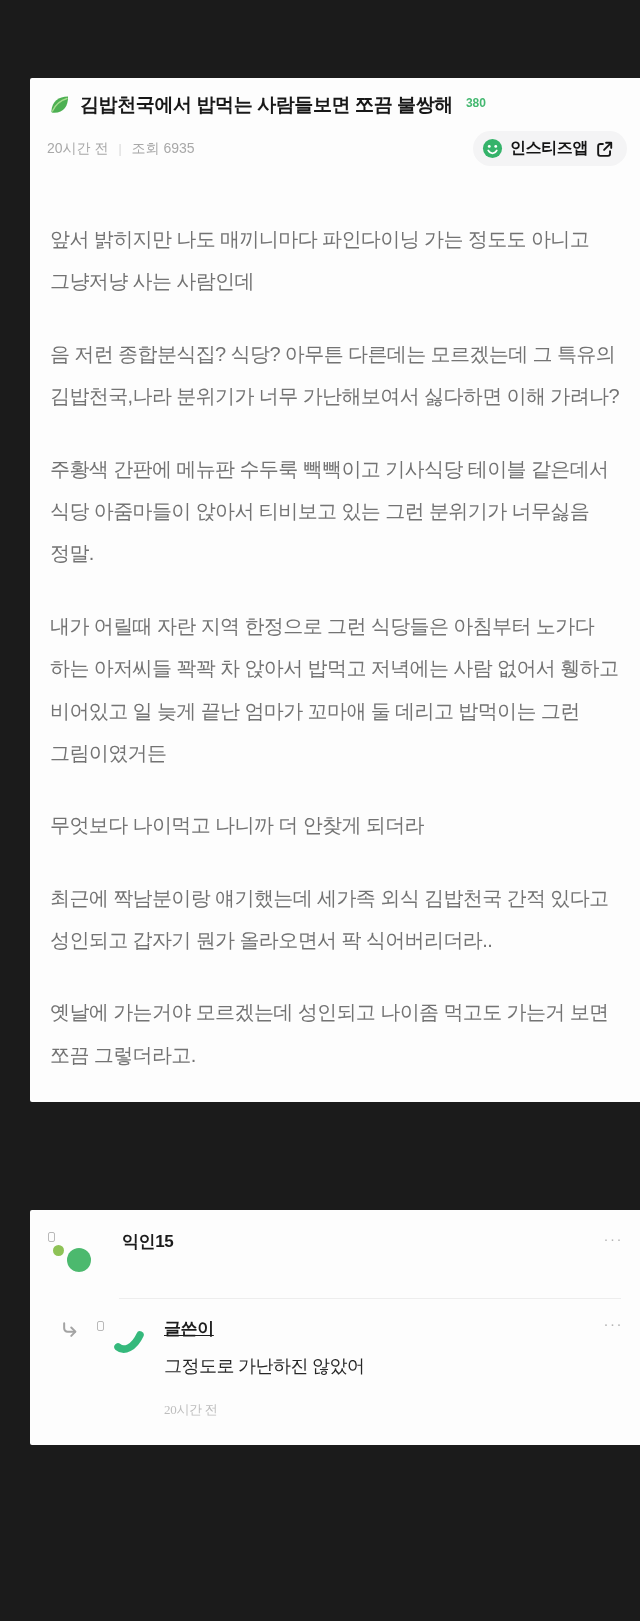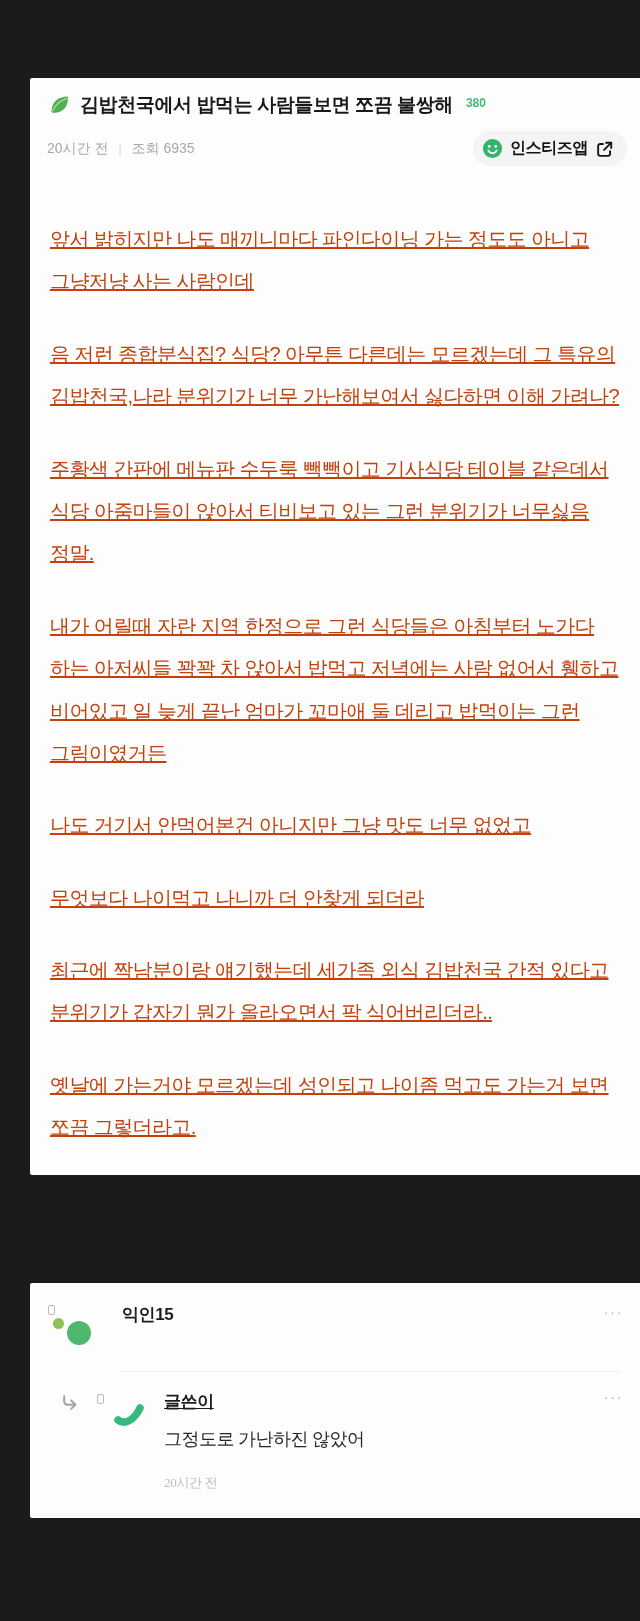--- a/index.html
+++ b/index.html
@@ -30,24 +30,23 @@
   .app-btn {
     display:inline-flex; align-items:flex-end; gap:7px;
     background:#f4f4f5; border:none; border-radius:18px;
     padding:7px 13px 7px 9px; cursor:pointer;
     font-family:inherit; font-size:16px; font-weight:700; color:#141414; letter-spacing:-0.4px;
   }
   .smiley-icon, .ext-icon { display:inline-flex; }
 
   .post-body { margin-top:52px; padding:0 3px; }
   .post-body p {
-    font-size:20px; line-height:2.12; color:#c2410c;
+    font-size:20px; line-height:2.12; color:#737373;
     letter-spacing:-0.6px; word-break:keep-all; overflow-wrap:anywhere;
     margin-bottom:30px;
-    text-decoration:underline;
   }
   .post-body p:last-child { margin-bottom:0; }
 
   
   .comments-card { margin-top:108px; padding:20px 17px 26px 17px; }
 
   .comment { display:flex; align-items:flex-start; }
   .avatar-dots { position:relative; width:75px; height:52px; flex:0 0 auto; }
   .mini-square {
     position:absolute; left:1px; top:2px;
@@ -118,23 +117,22 @@
         </svg>
       </span>
     </button>
   </div>
 
   <div class="post-body">
     <p>앞서 밝히지만 나도 매끼니마다 파인다이닝 가는 정도도 아니고 그냥저냥 사는 사람인데</p>
     <p>음 저런 종합분식집? 식당? 아무튼 다른데는 모르겠는데 그 특유의 김밥천국,나라 분위기가 너무 가난해보여서 싫다하면 이해 가려나?</p>
     <p>주황색 간판에 메뉴판 수두룩 빽빽이고 기사식당 테이블 같은데서 식당 아줌마들이 앉아서 티비보고 있는 그런 분위기가 너무싫음 정말.</p>
     <p>내가 어릴때 자란 지역 한정으로 그런 식당들은 아침부터 노가다 하는 아저씨들 꽉꽉 차 앉아서 밥먹고 저녁에는 사람 없어서 휑하고 비어있고 일 늦게 끝난 엄마가 꼬마애 둘 데리고 밥먹이는 그런 그림이였거든</p>
-    <p>나도 거기서 안먹어본건 아니지만 그냥 맛도 너무 없었고</p>
     <p>무엇보다 나이먹고 나니까 더 안찾게 되더라</p>
-    <p>최근에 짝남분이랑 얘기했는데 세가족 외식 김밥천국 간적 있다고 분위기가 갑자기 뭔가 올라오면서 팍 식어버리더라..</p>
+    <p>최근에 짝남분이랑 얘기했는데 세가족 외식 김밥천국 간적 있다고 성인되고 갑자기 뭔가 올라오면서 팍 식어버리더라..</p>
     <p>옛날에 가는거야 모르겠는데 성인되고 나이좀 먹고도 가는거 보면 쪼끔 그렇더라고.</p>
   </div>
 </div>
 
 <div class="card comments-card">
 
   <div class="comment">
     <div class="avatar-dots">
       <span class="mini-square"></span>
       <span class="dot dot-small"></span>

